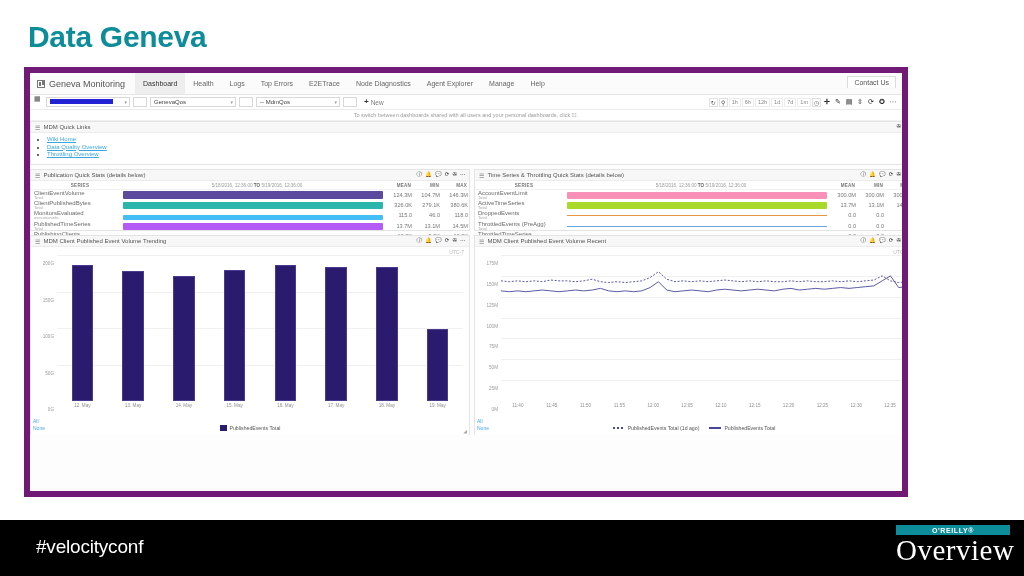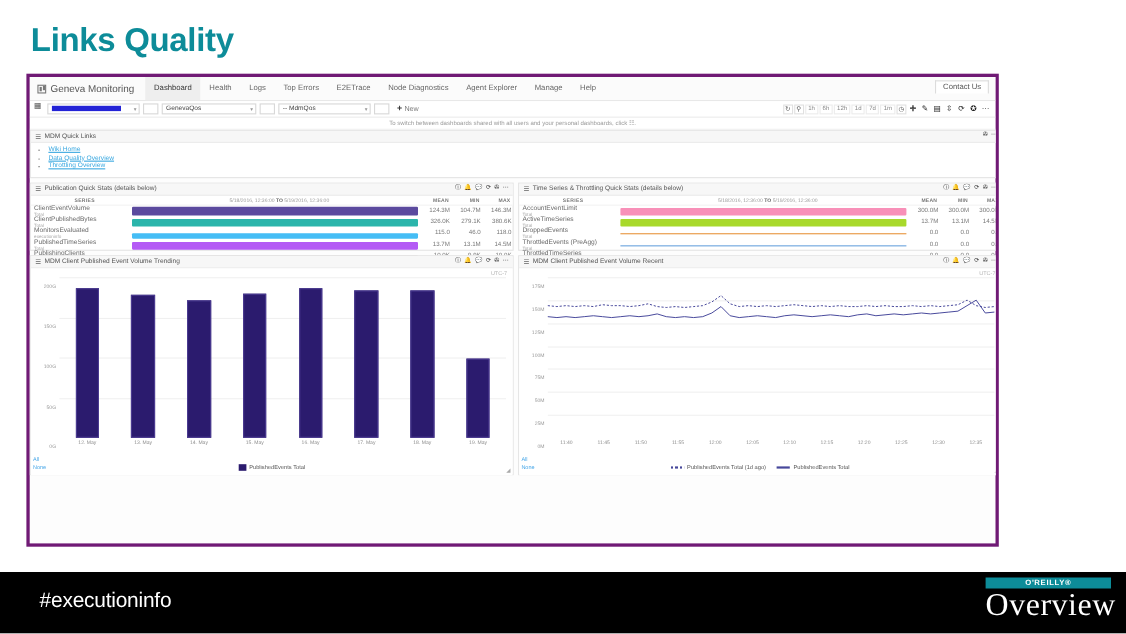--- a/index.html
+++ b/index.html
@@ -17,21 +17,21 @@
     position: absolute; left: 28px; top: 20px;
     font-size: 30px; font-weight: bold; color: #0d8c99;
     letter-spacing: -0.3px;
   }
 
   
   .app {
     position: absolute; left: 24px; top: 67px;
     width: 884px; height: 430px;
     background: #fdfdfd;
-    border: 3px solid #701a75;
+    border: 6px solid #701a75;
     font-size: 6.5px; color: #444;
     overflow: hidden;
   }
 
   
   .navbar {
     height: 22px; background: #fbfbfb; border-bottom: 1px solid #e6e6e6;
     display: flex; align-items: stretch; position: relative;
   }
   .brand {
@@ -174,21 +174,21 @@
   .velocity-word {
     color: #fff; font-family: "Liberation Serif", serif; font-size: 29px;
     line-height: 31px; letter-spacing: 0.5px;
   }
 </style>
 </head>
 <body>
 
 <div class="slide">
 
-  <div class="slide-title">Links Quality</div>
+  <div class="slide-title">Data Geneva</div>
 
   <div class="app">
 
     <div class="navbar">
       <div class="brand">
         <span class="brand-icon"></span>
         <span>Geneva Monitoring</span>
       </div>
       <div class="nav-items">
         <div class="nav-item active">Dashboard</div>
@@ -582,20 +582,20 @@
             <a>None</a>
           </div>
           <div class="resize">◢</div>
         </div>
       </div>
     </div>
 
   </div>
 
   <div class="footer">
-    <div class="hashtag">#executioninfo</div>
+    <div class="hashtag">#velocityconf</div>
     <div class="velocity-logo">
       <div class="oreilly">O'REILLY®</div>
       <div class="velocity-word">Overview</div>
     </div>
   </div>
 
 </div>
 
 </body></html>

